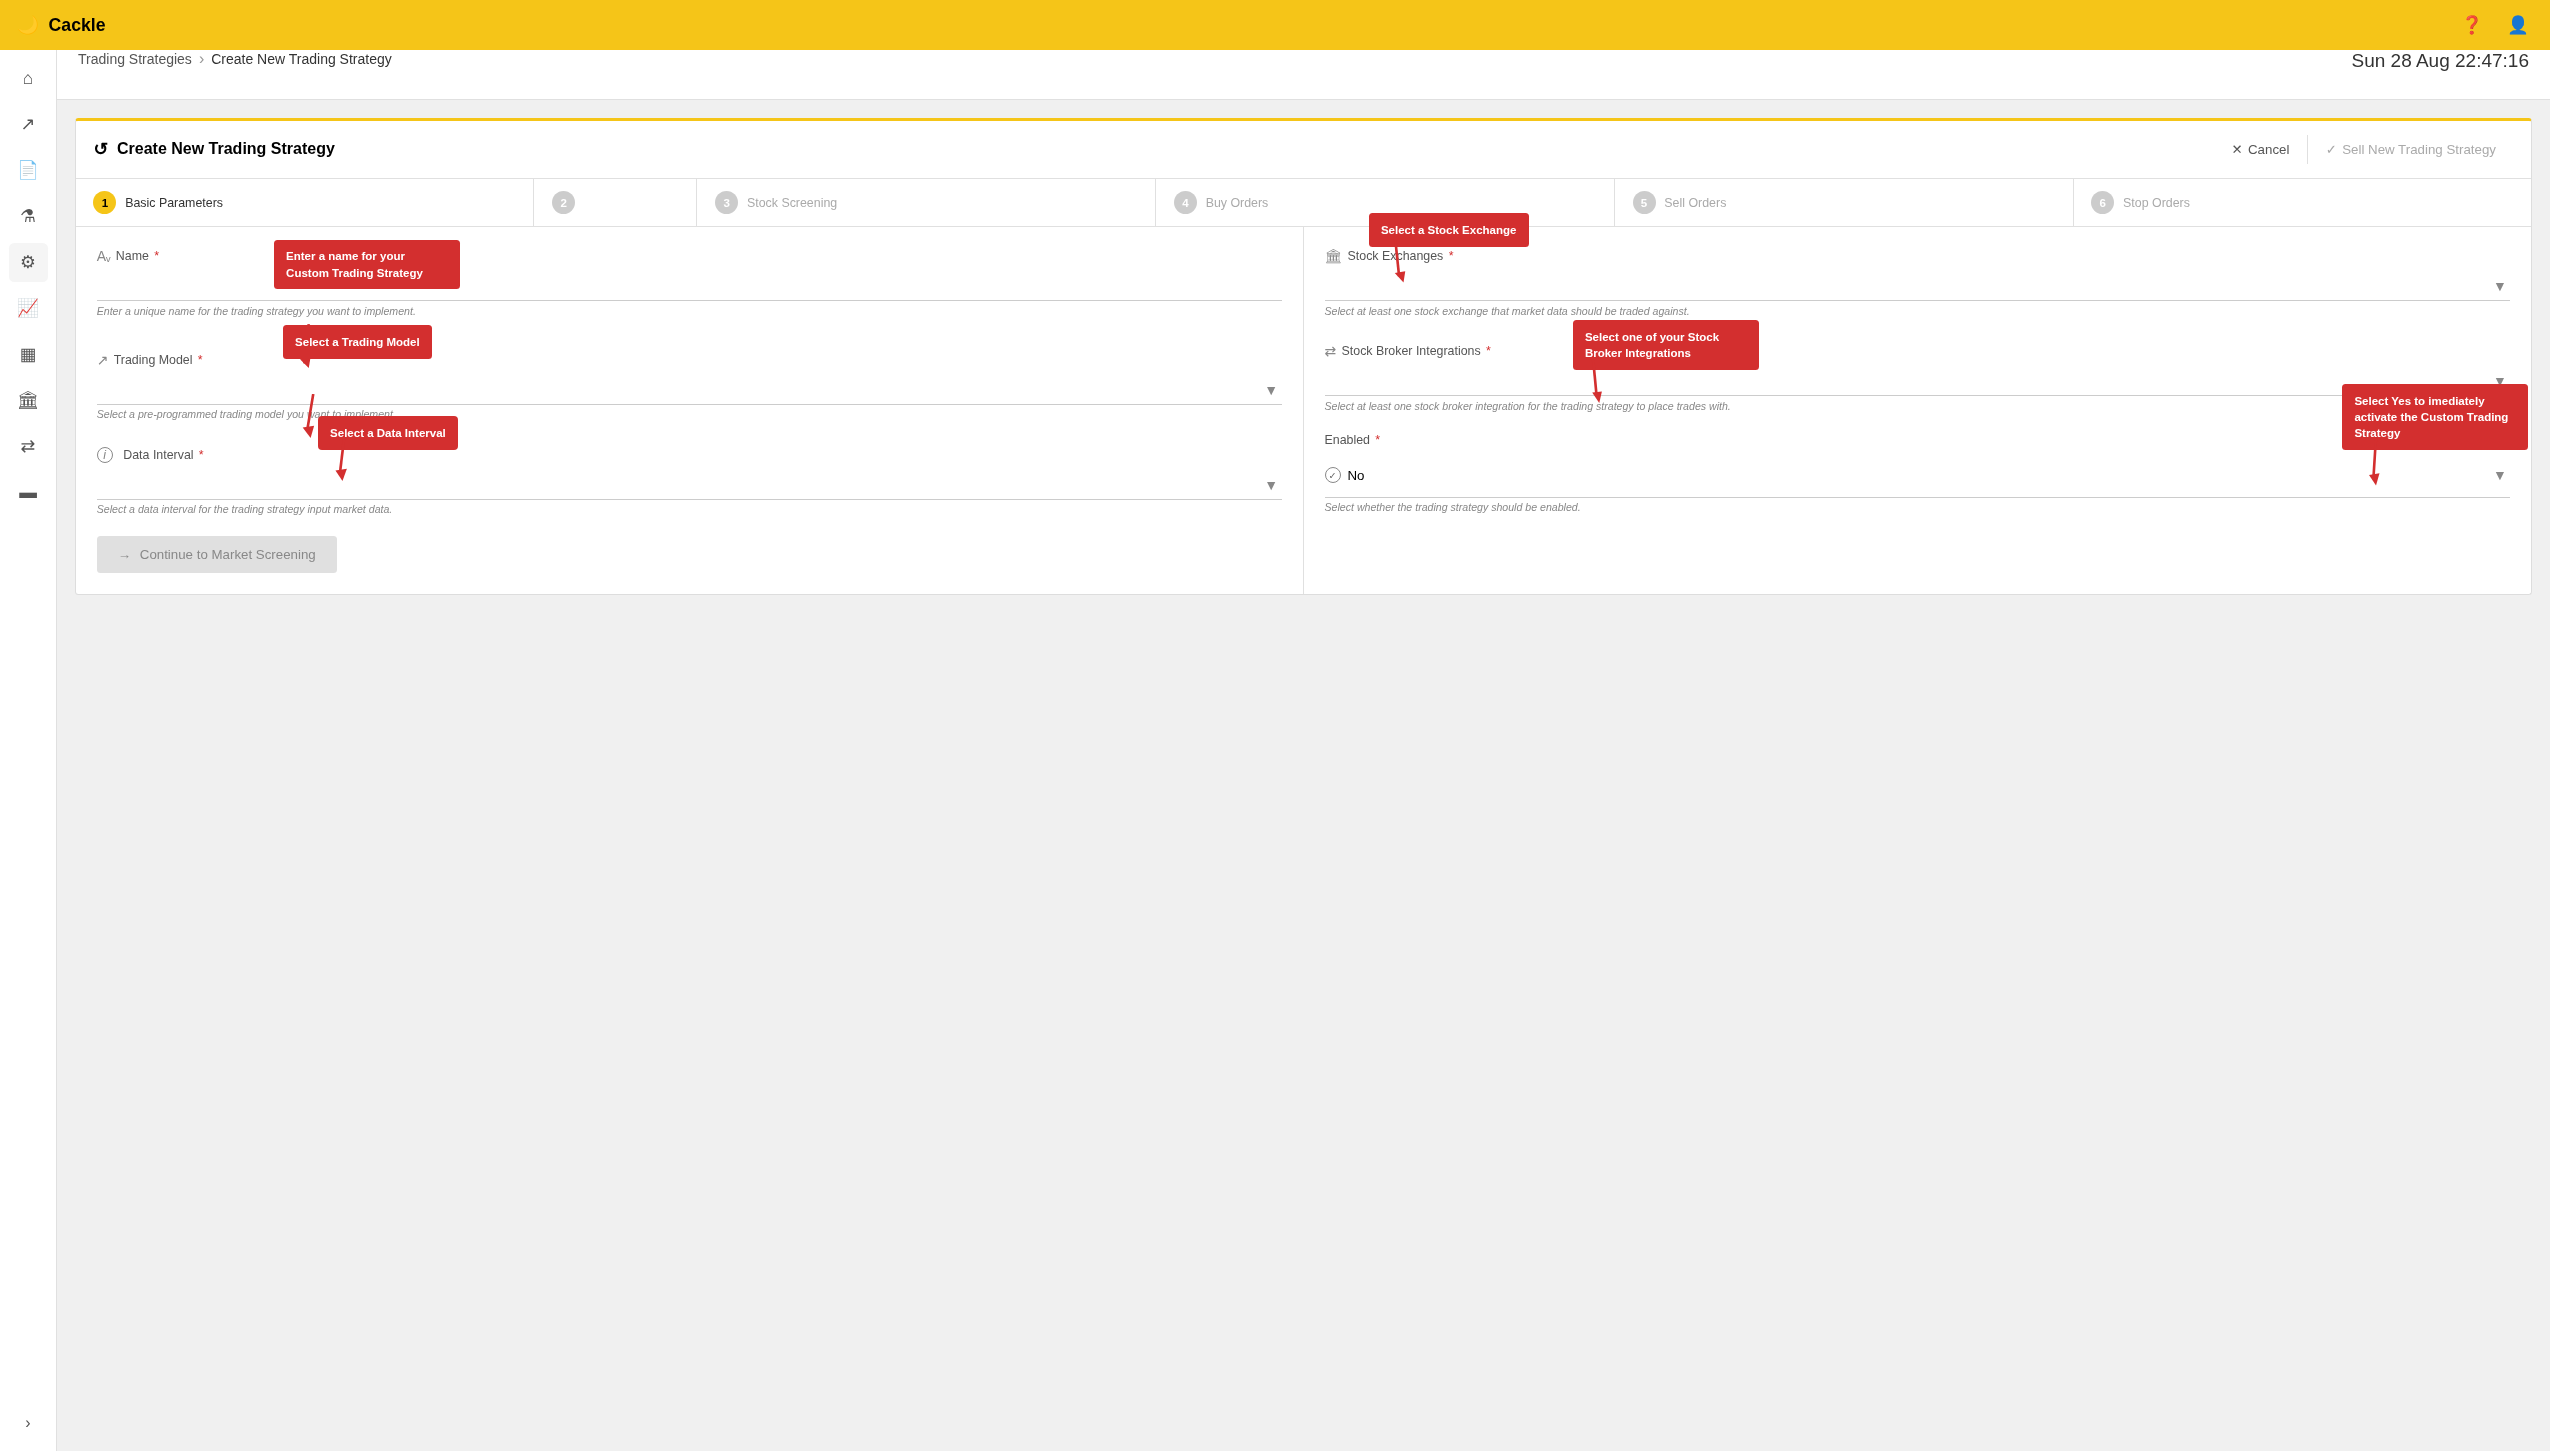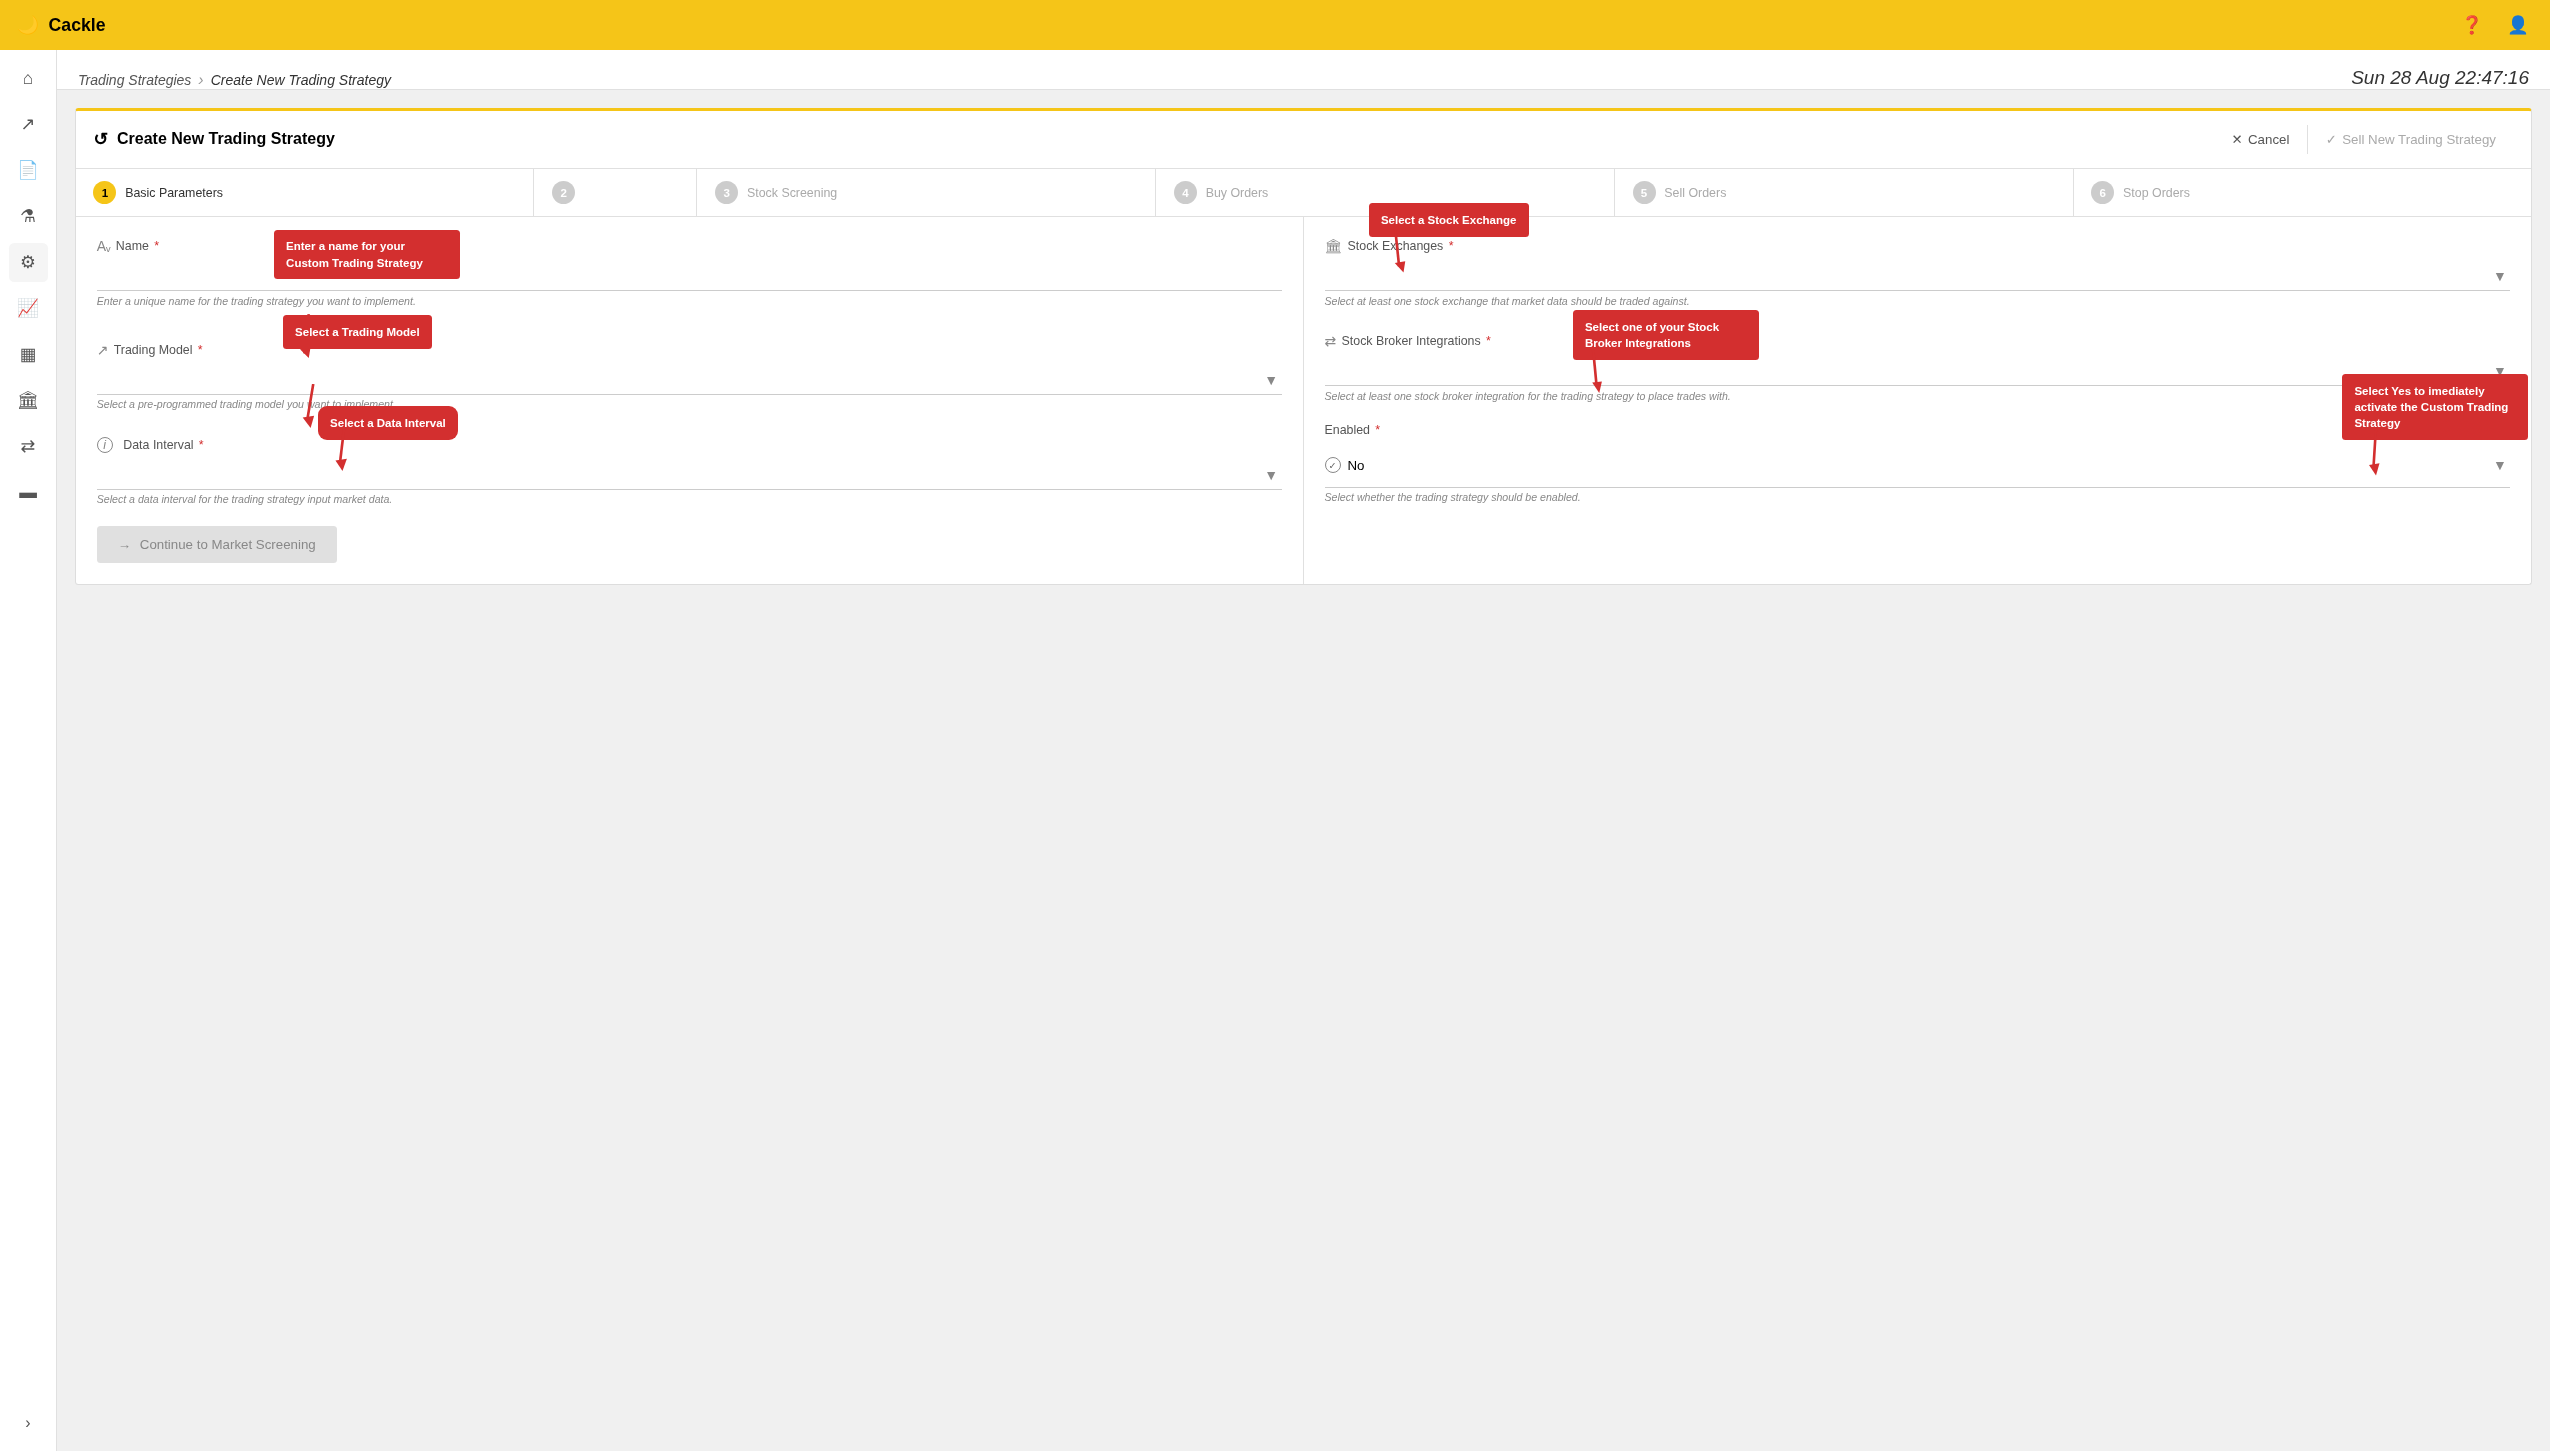--- a/index.html
+++ b/index.html
@@ -83,25 +83,24 @@
       display: flex;
       flex-direction: column;
       overflow: hidden;
     }
 
     
     .breadcrumb-bar {
       background: #fff;
       border-bottom: 0.9px solid #e0e0e0;
       padding: 0 21px;
-      height: 40px;
-      display: flex;
-      align-items: flex-end;
+      height: 50px;
+      display: flex;
+      align-items: flex-start;
       justify-content: space-between;
-      font-style: italic;
     }
     .breadcrumb {
       display: flex;
       align-items: center;
       gap: 7px;
       font-size: 14px;
     }
     .breadcrumb-sep {
       color: #999;
       font-size: 16px;
@@ -465,21 +464,21 @@
               </div>
               <div class="select-wrapper">
                 <select>
                   <option value=""></option>
                 </select>
                 <span class="select-arrow">▼</span>
               </div>
               <div class="field-hint">Select a data interval for the trading strategy input market data.</div>
 
               <div style="position:absolute; top:-31px; left:221px; z-index:200;">
-                <div style="background:#d32f2f; color:#fff; padding:8.8px 12.4px; border-radius:9px; font-size:11.5px; font-weight:600; max-width:159px; line-height:1.4; position:relative;">
+                <div style="background:#d32f2f; color:#fff; padding:8.8px 12.4px; border-radius:4px; font-size:11.5px; font-weight:600; max-width:159px; line-height:1.4; position:relative;">
                   <span>Select a Data Interval</span>
                   <div style="position:absolute; bottom:-35px; left:13.3px;">
                     <svg width="26.5" height="44" viewBox="0 0 30 50">
                       <line x1="15" y1="0" x2="10" y2="42" stroke="#d32f2f" stroke-width="3"></line>
                       <polygon points="5,38 13,50 18,36" fill="#d32f2f"></polygon>
                     </svg>
                   </div>
                 </div>
               </div>
             </div>

